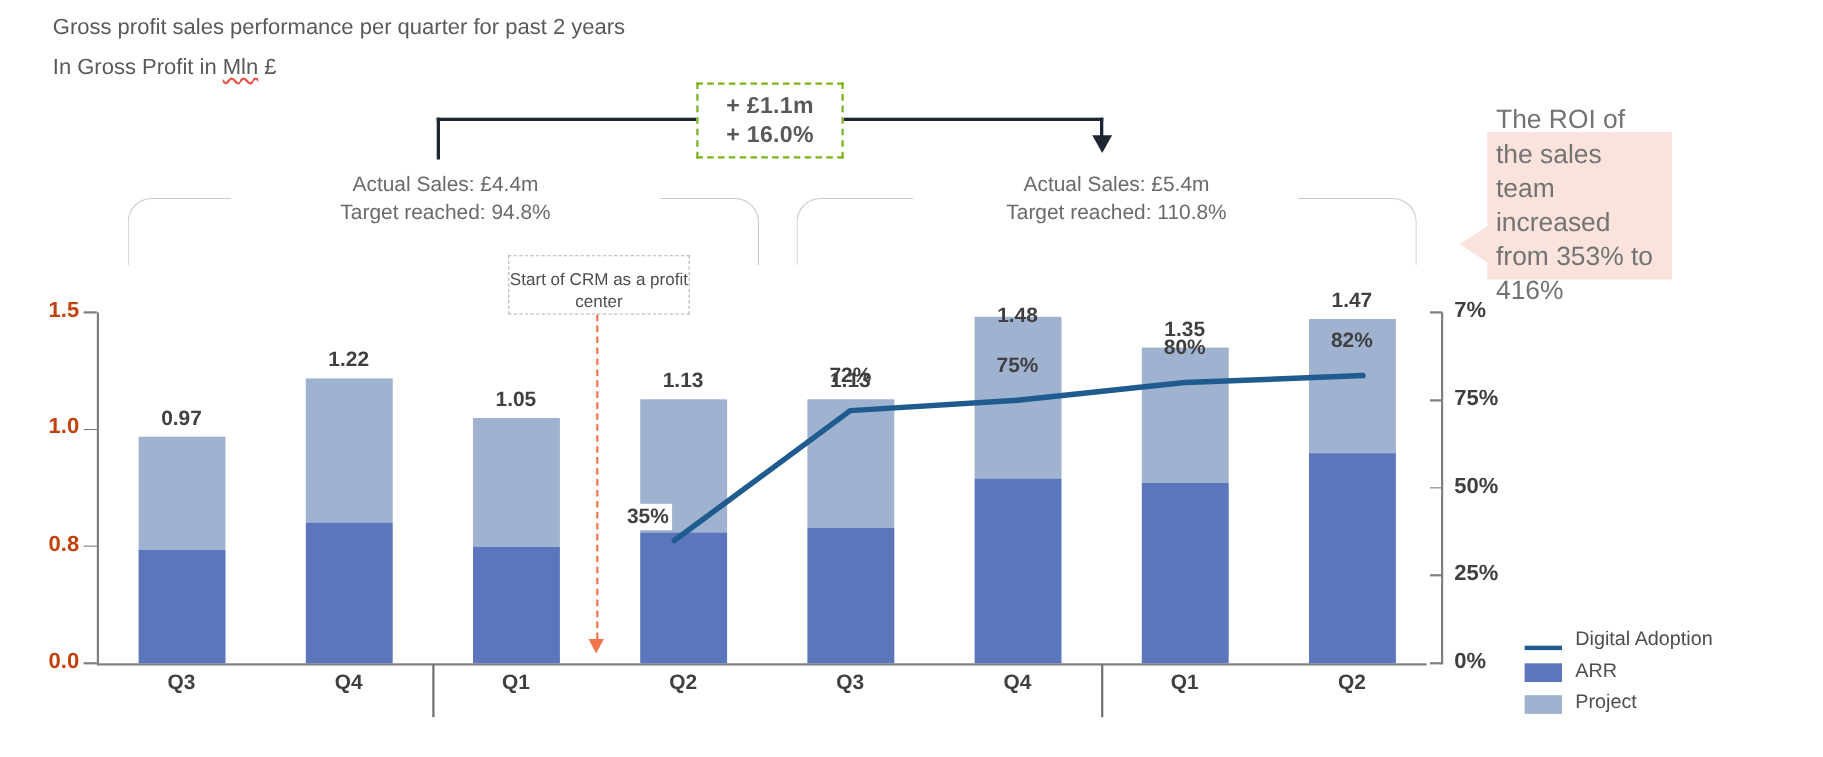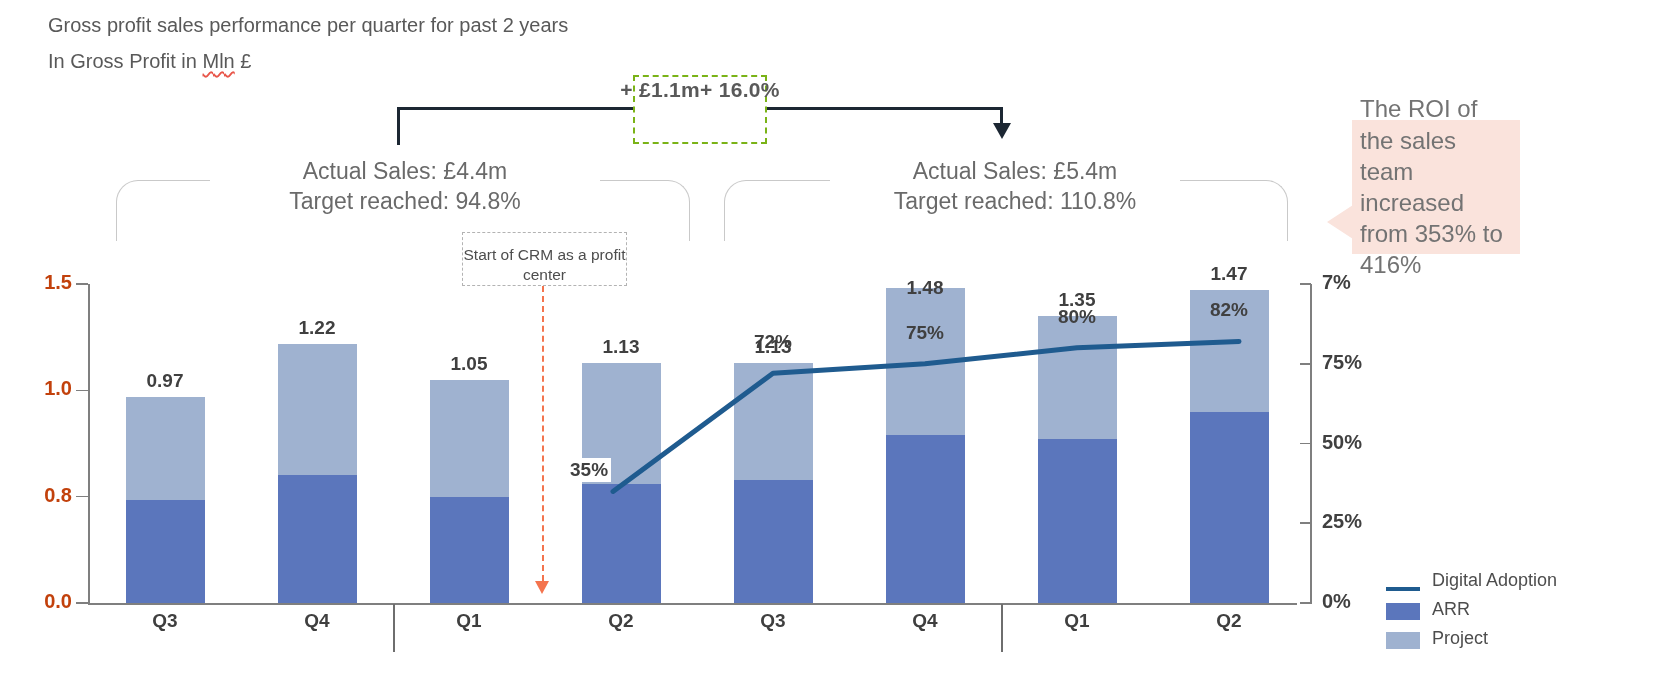--- a/index.html
+++ b/index.html
@@ -15,33 +15,33 @@
 
   
   #bracket-line{left:397px;top:107px;width:606px;height:3px;background:#1c2733;}
   #bracket-left-stub{left:397px;top:107px;width:3px;height:38px;background:#1c2733;}
   #bracket-right-stem{left:1000px;top:107px;width:3px;height:18px;background:#1c2733;}
   #bracket-arrowhead{left:993px;top:123px;width:0;height:0;
       border-left:9px solid transparent;border-right:9px solid transparent;
       border-top:16px solid #1c2733;}
   #growth-callout{left:633px;top:75px;width:130px;height:65px;
       border:2.5px dashed #7ab317;background:#ffffff;
-      display:flex;flex-direction:row;justify-content:center;}
+      display:flex;flex-direction:column;align-items:center;justify-content:center;}
   #growth-callout div{font-size:21px;font-weight:bold;color:#595959;line-height:1.22;
       white-space:nowrap;letter-spacing:.3px;}
 
   
   .brace{border:1.4px solid #c9c9c9;border-bottom:none;
          border-radius:22px 22px 0 0;height:60px;}
   #brace-left{left:116px;top:180px;width:572px;}
   #brace-right{left:724px;top:180px;width:562px;}
   .brace-mask{background:#ffffff;height:26px;}
   #brace-left-mask{left:210px;top:176px;width:390px;}
   #brace-right-mask{left:830px;top:176px;width:350px;}
-  .group-label{text-align:center;font-size:23px;color:#6a6a6a;line-height:1.32;white-space:nowrap;}
+  .group-label{text-align:center;font-size:19px;color:#6a6a6a;line-height:1.32;white-space:nowrap;}
   #group-label-left{left:180px;top:156px;width:450px;}
   #group-label-right{left:790px;top:156px;width:450px;}
 
   
   #roi-callout{left:1352px;top:120px;width:168px;height:134px;background:#fae3dc;
       display:flex;align-items:center;justify-content:center;padding:0 8px;box-sizing:border-box;}
   #roi-callout-text{font-size:24px;color:#737373;text-align:left;line-height:1.3;}
   #roi-callout-arrow{left:1327px;top:205px;width:0;height:0;
       border-top:17px solid transparent;border-bottom:17px solid transparent;
       border-right:26px solid #fae3dc;}

